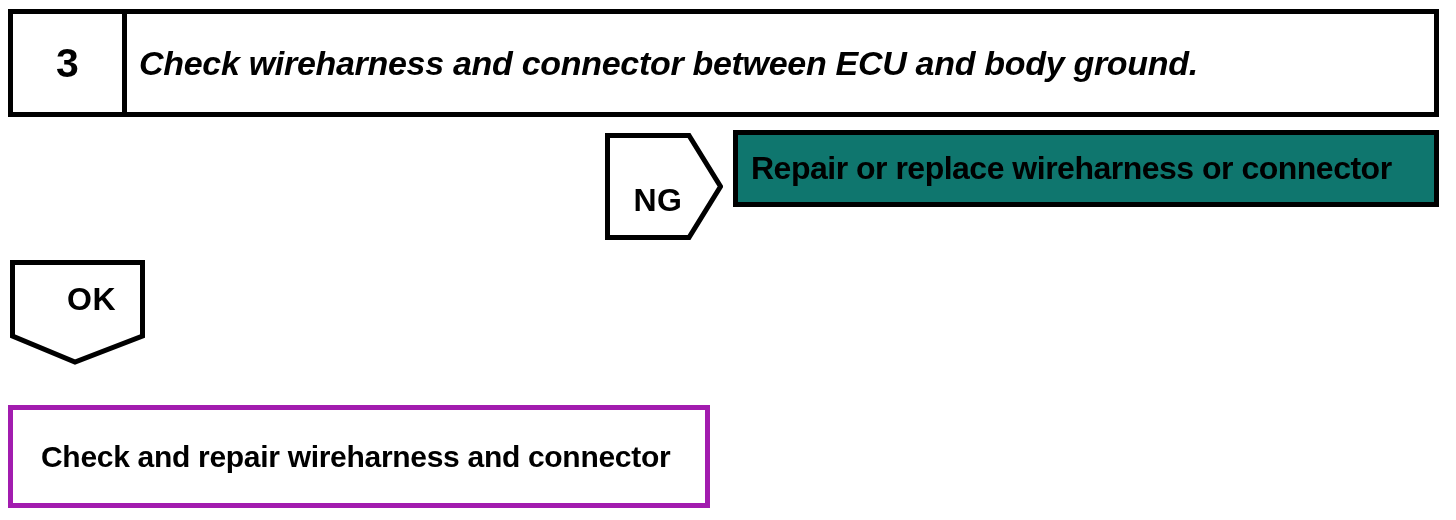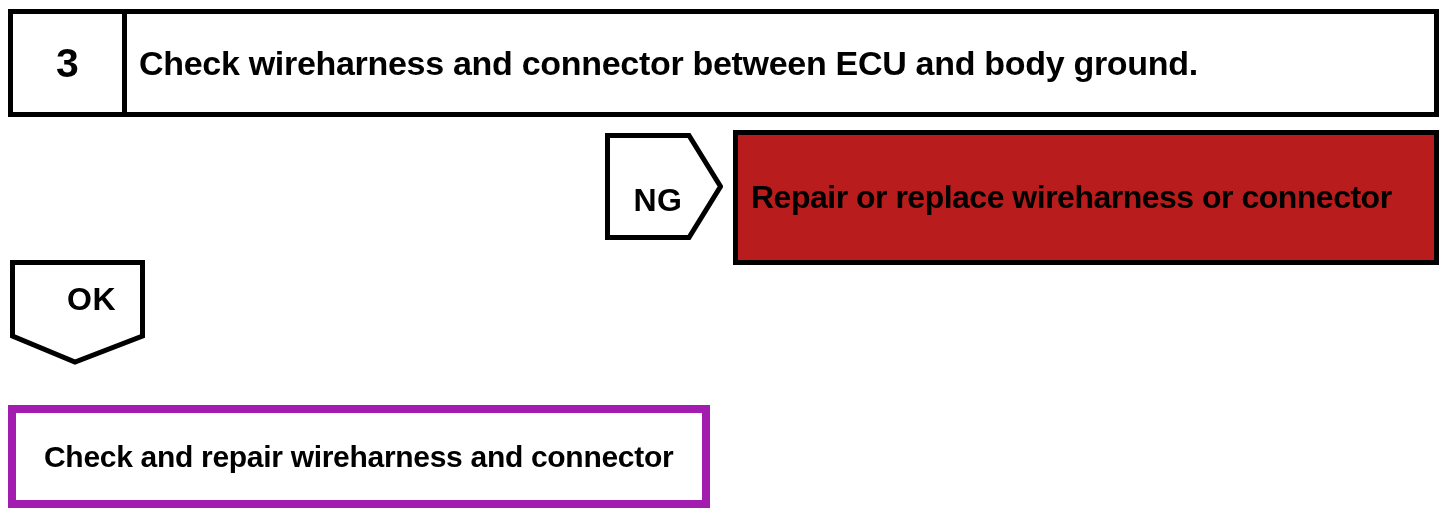--- a/index.html
+++ b/index.html
@@ -33,20 +33,21 @@
     font-size: 41px;
   }
   .step-text {
     flex: 1;
     display: flex;
     align-items: center;
     padding-left: 12px;
     font-size: 34px;
     letter-spacing: -0.3px;
     white-space: nowrap;
+    font-style: italic;
   }
 
   
   .connector { position: absolute; }
   .connector svg { display: block; }
   .connector .shape-label {
     position: absolute;
     display: flex;
     align-items: center;
     justify-content: center;
@@ -55,37 +56,37 @@
   }
   .ng-connector { left: 605px; top: 133px; width: 118px; height: 107px; }
   .ng-connector .shape-label { left: 14px; top: 14px; width: 78px; height: 107px; }
   .ok-connector { left: 10px; top: 260px; width: 135px; height: 105px; }
   .ok-connector .shape-label { left: 0; top: 0; width: 135px; height: 78px; padding-left: 28px; }
 
   
   .ng-action-box {
     position: absolute;
     left: 733px; top: 130px;
-    width: 706px; height: 135px;
+    width: 706px; height: 77px;
     border: 5px solid #000;
     display: flex;
     align-items: center;
     padding-left: 13px;
     font-size: 32px;
     letter-spacing: -0.5px;
     white-space: nowrap;
-    background: #b91c1c;
+    background: #0f766e;
   }
 
   
   .ok-action-box {
     position: absolute;
     left: 8px; top: 405px;
     width: 702px; height: 103px;
-    border: 8px solid #a21caf;
+    border: 5px solid #a21caf;
     display: flex;
     flex-direction: column;
     justify-content: center;
     padding-left: 28px;
     font-size: 30px;
     line-height: 29px;
     letter-spacing: -0.3px;
     background: #fff;
     gap: 20px;
   }

